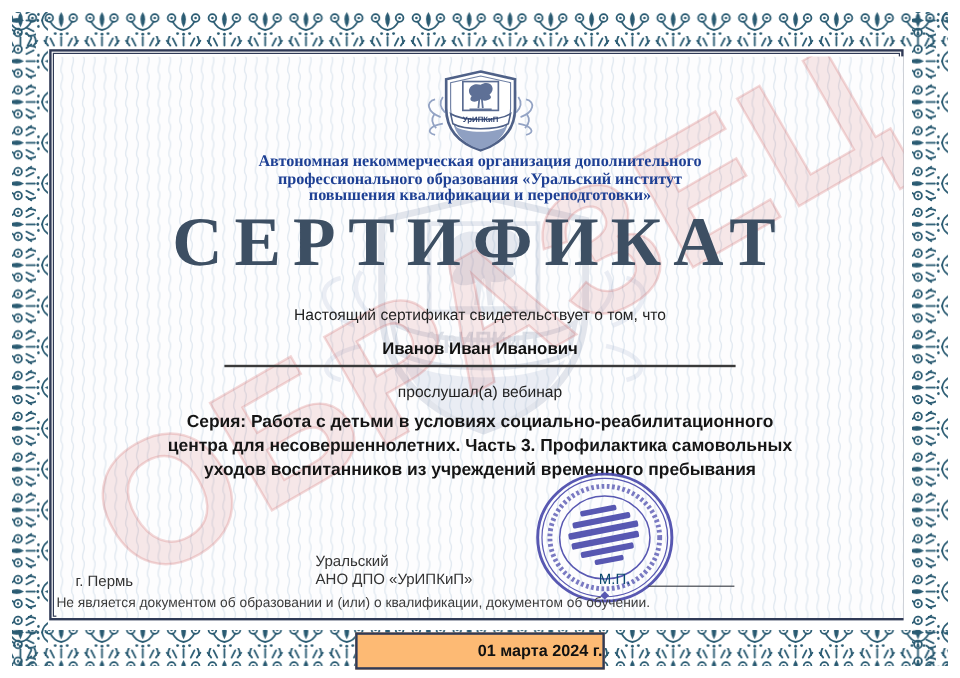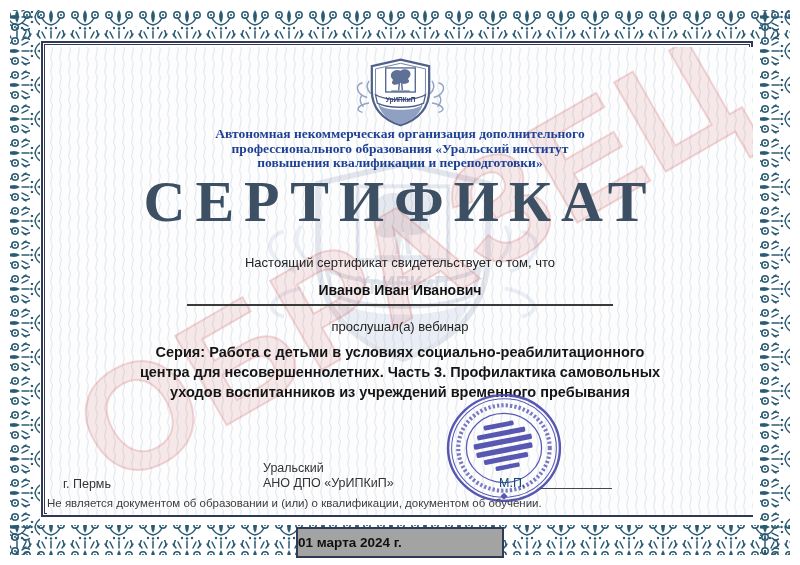--- a/index.html
+++ b/index.html
@@ -45,23 +45,23 @@
 
   .stamp{position:absolute;left:396px;top:341px;width:122px;height:122px;opacity:0.92;}
 
   .director{position:absolute;left:216px;top:414px;font-size:12.5px;line-height:15px;color:#333;}
   .city{position:absolute;left:16px;top:430px;font-size:12.5px;color:#333;}
   .mp{position:absolute;left:452px;top:429px;font-size:12.5px;color:#0c4a6e;}
   .mp-line{position:absolute;left:493px;top:441px;width:72px;border-bottom:1.5px solid #44484f;}
   .disclaimer{position:absolute;left:0;top:450px;width:706px;text-align:left;
               font-size:11.5px;color:#3c3c3c;}
 
-  .date-box{position:absolute;left:296px;top:527px;width:208px;height:31px;background:#a3a3a3;
+  .date-box{position:absolute;left:296px;top:527px;width:208px;height:31px;background:#fdba74;
             border:2px solid #303a56;box-sizing:border-box;display:flex;align-items:center;
-            justify-content:flex-start;font-size:13.5px;font-weight:bold;color:#111;z-index:6;}
+            justify-content:flex-end;font-size:13.5px;font-weight:bold;color:#111;z-index:6;}
 </style>
 </head>
 <body>
 
 <div class="page">
 
   <svg class="band-svg" width="800" height="565" viewBox="0 0 800 565">
     <defs>
       <pattern id="orn" width="34" height="30" patternUnits="userSpaceOnUse">
         <g stroke="#2a5b72" fill="none" stroke-width="1.5" stroke-linecap="round">

